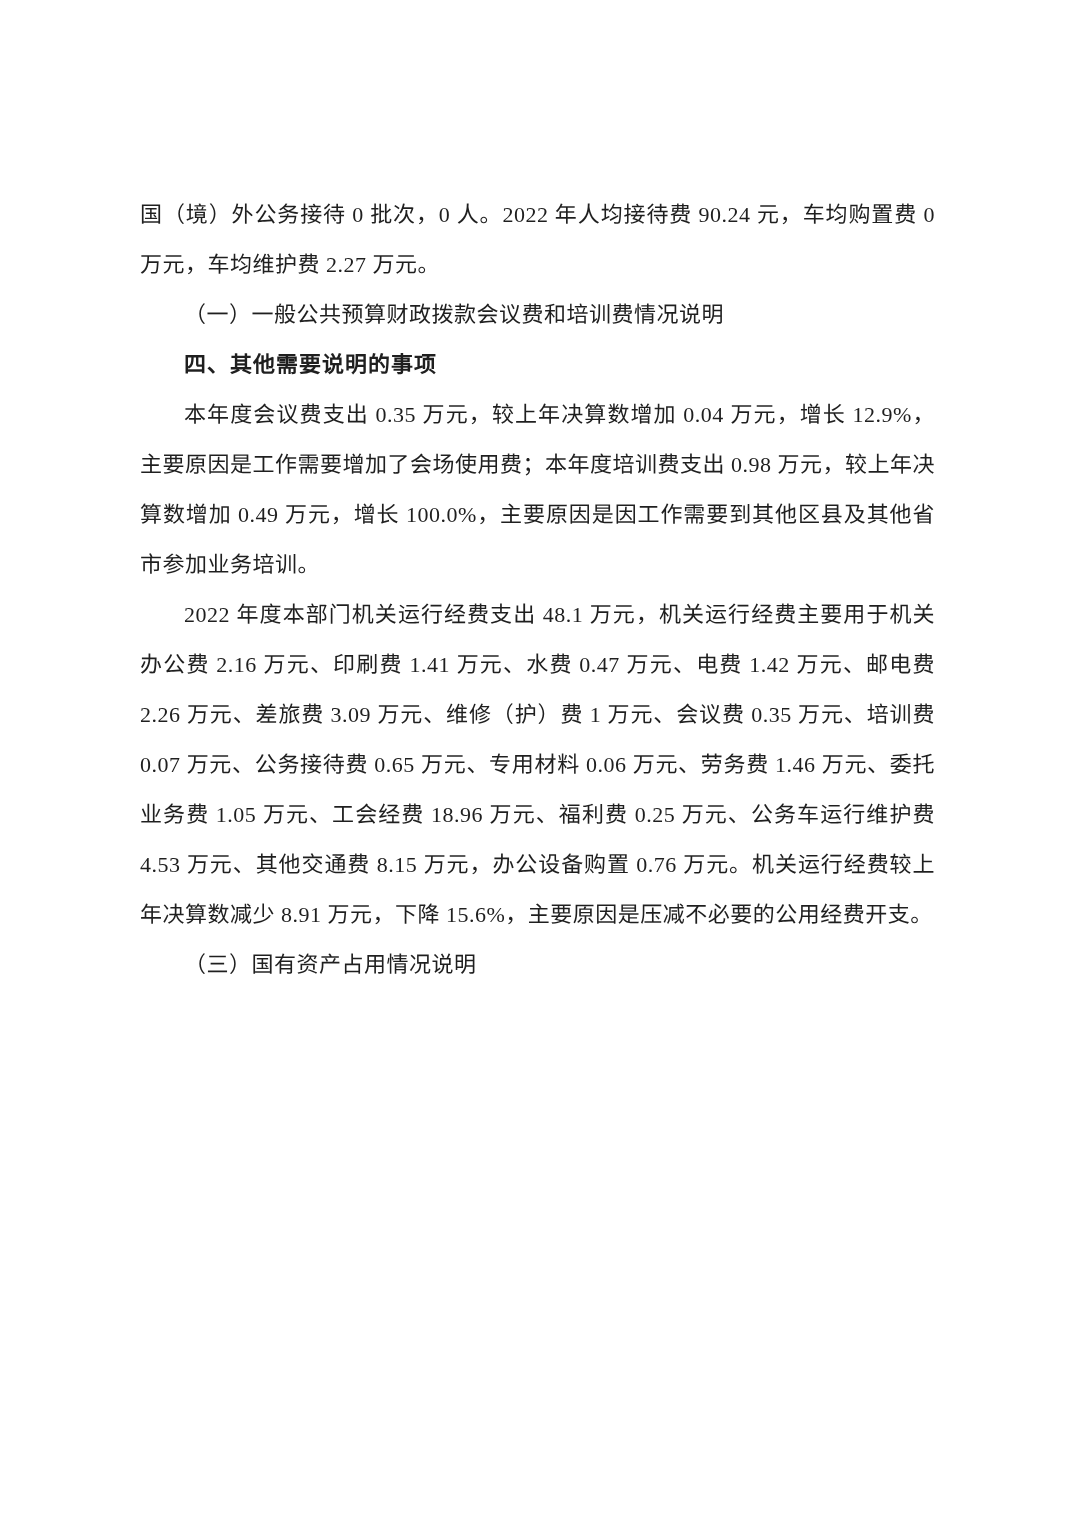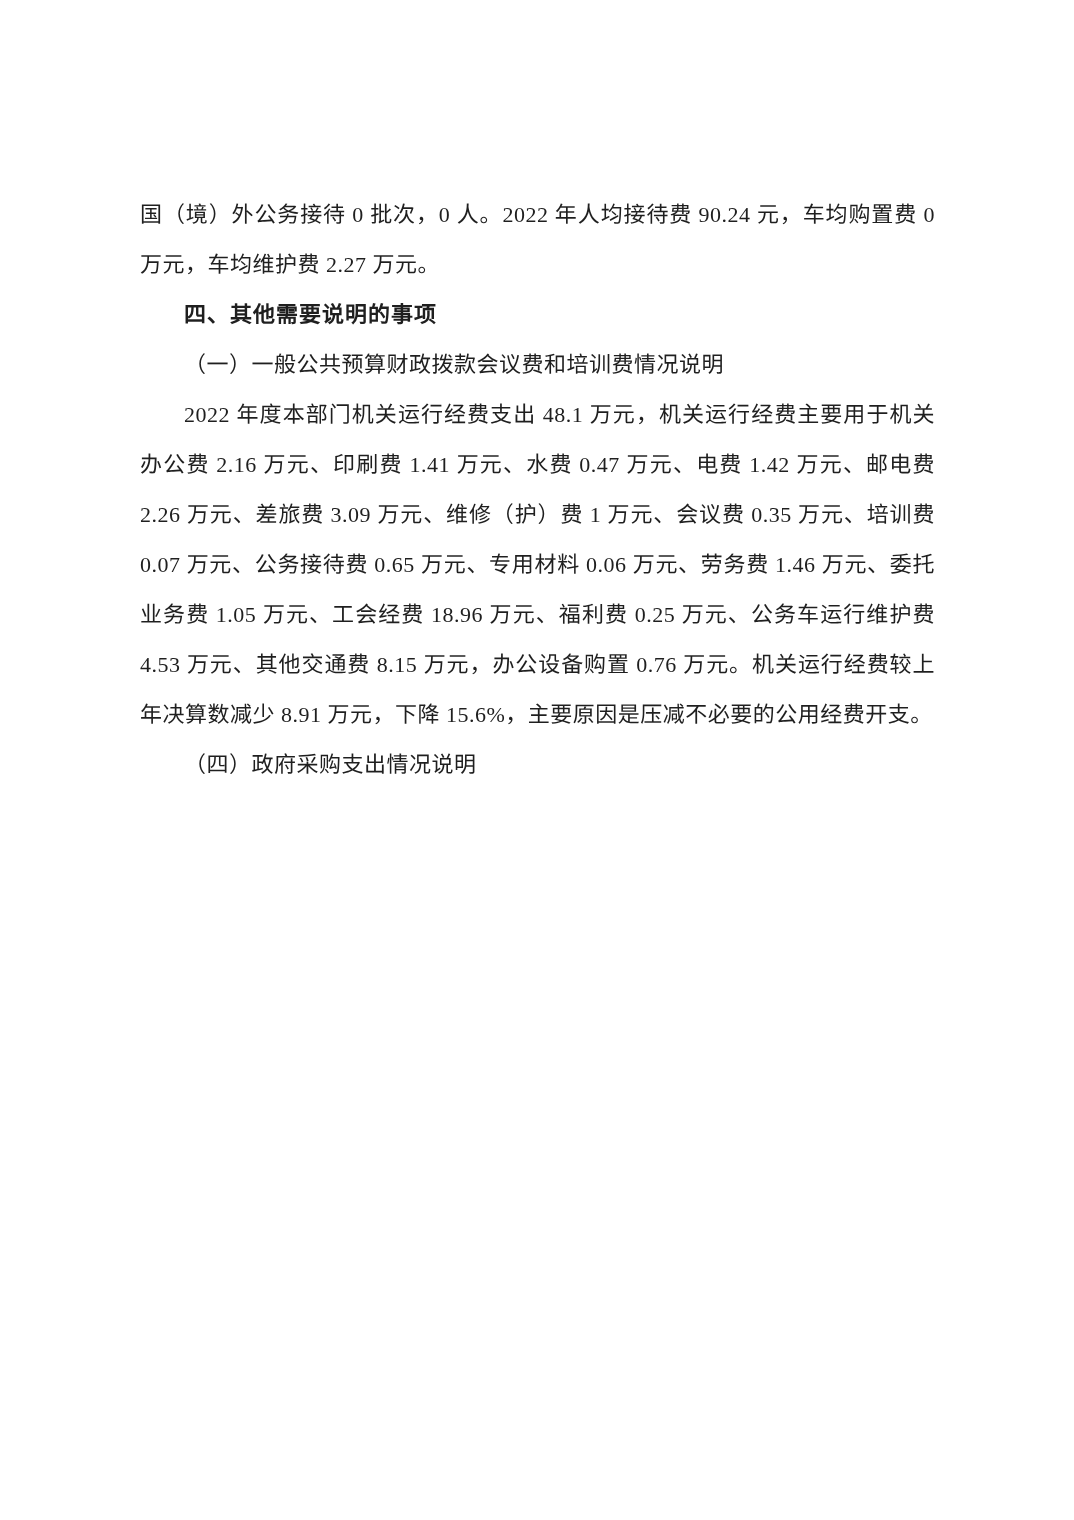--- a/index.html
+++ b/index.html
@@ -37,24 +37,25 @@
     letter-spacing: 1px;
     text-align: left;
   }
 </style>
 </head>
 <body>
 
 <div class="page">
   <p class="para">国（境）外公务接待 0 批次，0 人。2022 年人均接待费 90.24 元，车均购置费 0 万元，车均维护费 2.27 万元。</p>
 
+  <p class="para indent">（一）一般公共预算财政拨款会议费和培训费情况说明</p>
+
   <p class="para indent heading">四、其他需要说明的事项</p>
 
-  <p class="para indent">（一）一般公共预算财政拨款会议费和培训费情况说明</p>
-
+  <p class="para indent">本年度会议费支出 0.35 万元，较上年决算数增加 0.04 万元，增长 12.9%，主要原因是工作需要增加了会场使用费；本年度培训费支出 0.98 万元，较上年决算数增加 0.49 万元，增长 100.0%，主要原因是因工作需要到其他区县及其他省市参加业务培训。</p>
 
 
   <p class="para indent">2022 年度本部门机关运行经费支出 48.1 万元，机关运行经费主要用于机关办公费 2.16 万元、印刷费 1.41 万元、水费 0.47 万元、电费 1.42 万元、邮电费 2.26 万元、差旅费 3.09 万元、维修（护）费 1 万元、会议费 0.35 万元、培训费 0.07 万元、公务接待费 0.65 万元、专用材料 0.06 万元、劳务费 1.46 万元、委托业务费 1.05 万元、工会经费 18.96 万元、福利费 0.25 万元、公务车运行维护费 4.53 万元、其他交通费 8.15 万元，办公设备购置 0.76 万元。机关运行经费较上年决算数减少 8.91 万元，下降 15.6%，主要原因是压减不必要的公用经费开支。</p>
 
+  <p class="para indent">（三）国有资产占用情况说明</p>
 
 
-  <p class="para indent">（四）政府采购支出情况说明</p>
 </div>
 
 </body></html>

